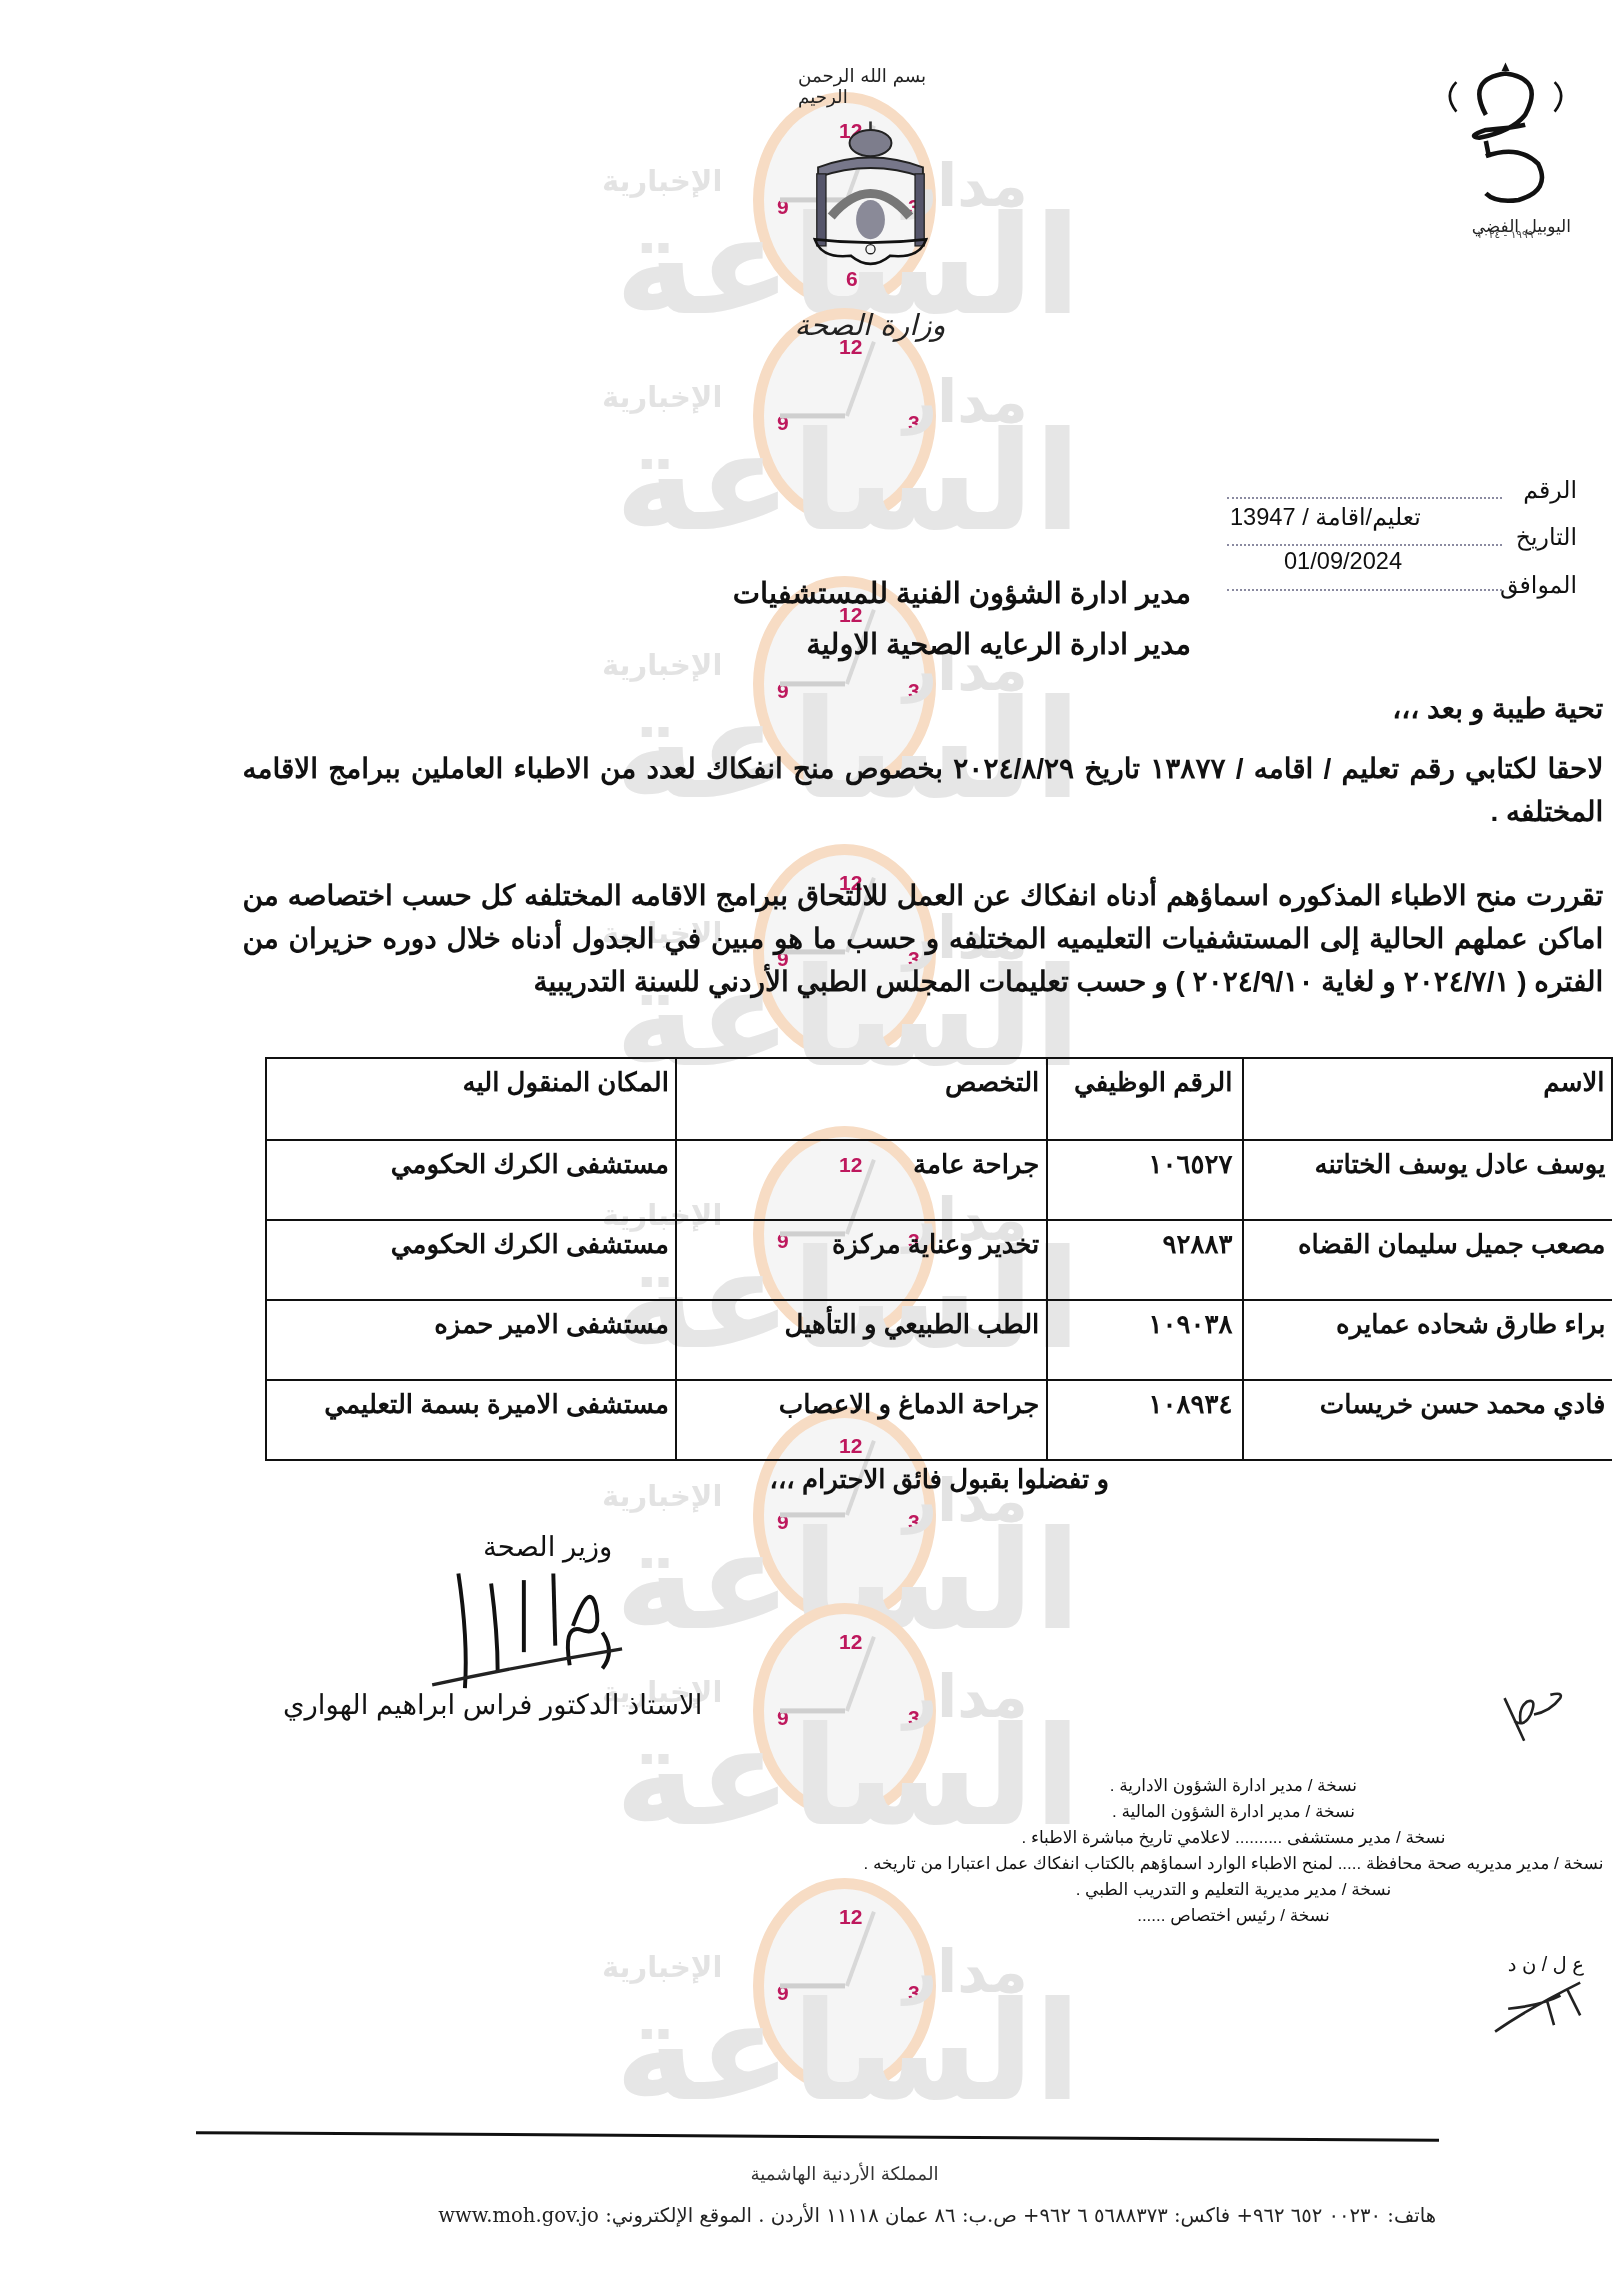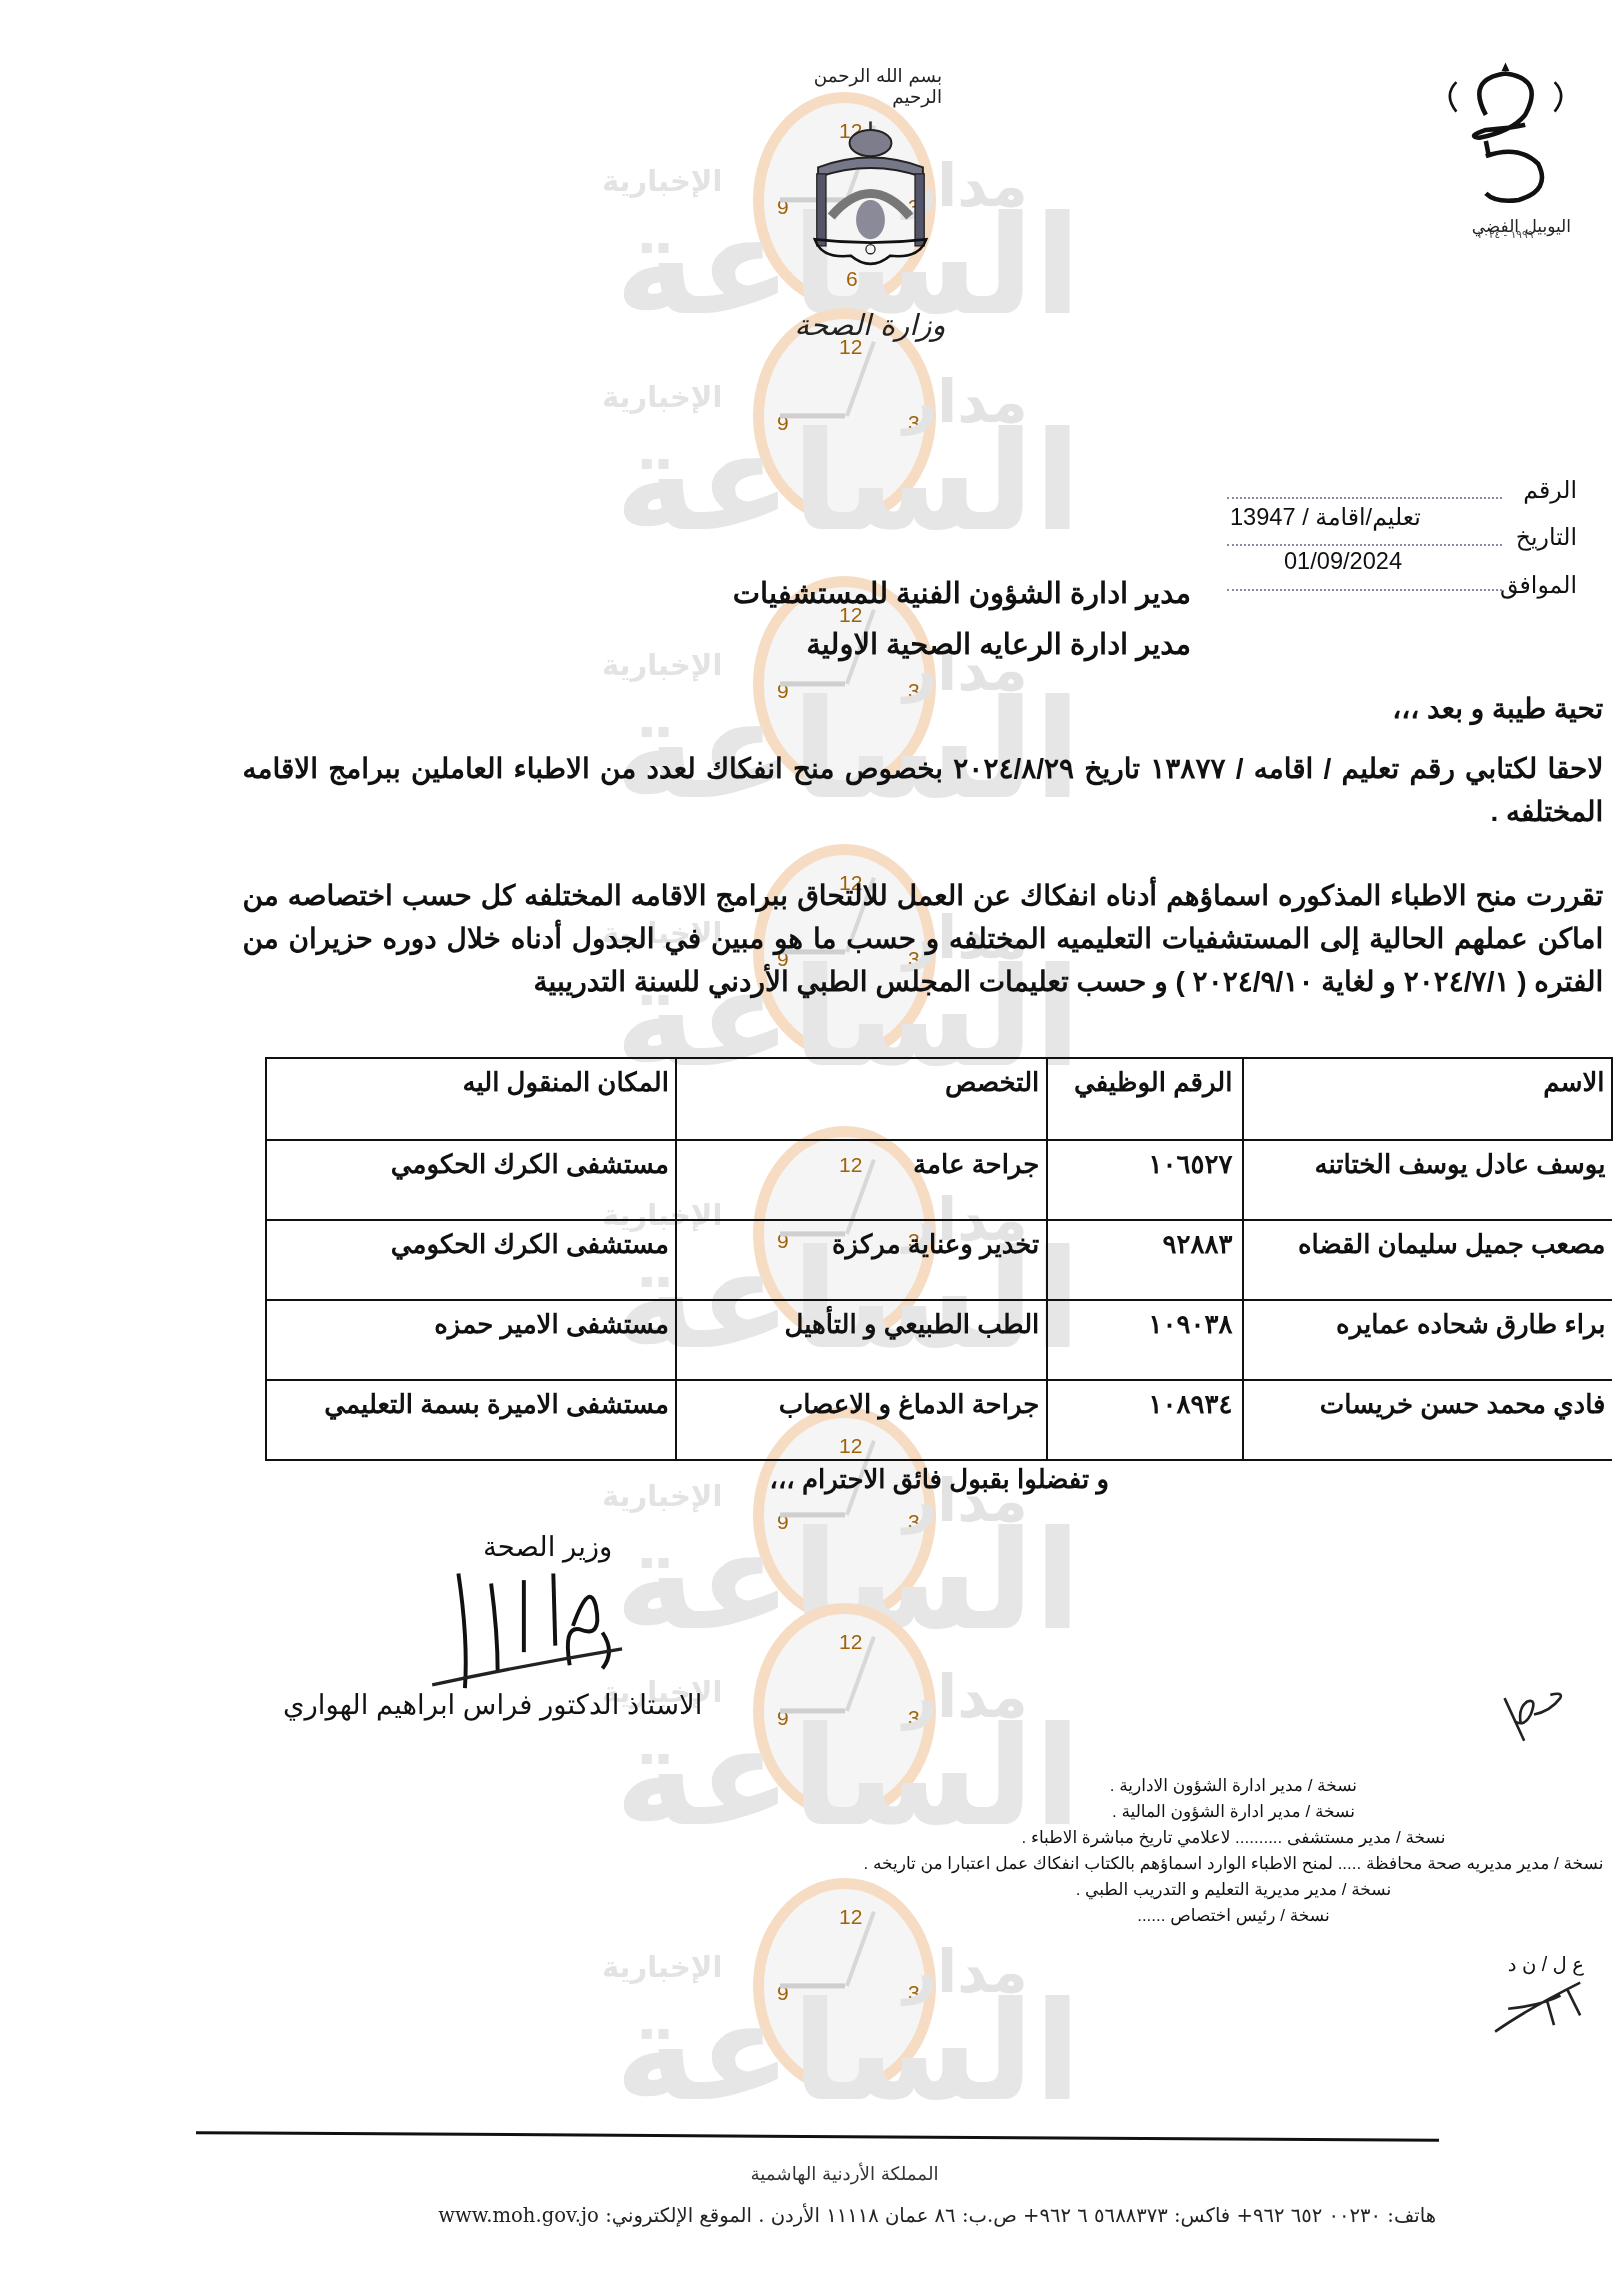--- a/index.html
+++ b/index.html
@@ -12,31 +12,31 @@
     }
 
     
     .wm { position: absolute; width: 406px; height: 301px; pointer-events: none; z-index: 0; }
     .wm .clock {
       position: absolute; left: 151px; top: 0;
       width: 183px; height: 216px; border-radius: 50%;
       border: 11.8px solid #f7dcc4;
       background: #f5f5f5;
     }
-    .wm .clock .num { position: absolute; font-family: "Liberation Sans", sans-serif; font-size: 21px; color: #a16207; font-weight: normal; }
+    .wm .clock .num { position: absolute; font-family: "Liberation Sans", sans-serif; font-size: 21px; color: #be185d; font-weight: bold; }
     .wm .clock .hand-h { position: absolute; left: 50%; top: 50%; width: 65px; height: 5.2px; background: #cfcfcf; transform: translate(-100%, -50%); }
     .wm .clock .hand-m { position: absolute; left: 50%; top: 50%; width: 3.9px; height: 79px; background: #d8d8d8; transform-origin: top center; transform: rotate(200deg); }
     .wm .t-big { position: absolute; left: 13px; top: 105px; font-family: "DejaVu Sans", sans-serif; font-weight: bold; font-size: 137px; color: #e6e6e6; letter-spacing: 6.5px; line-height: 1; }
     .wm .t-small { position: absolute; left: 0; top: 72px; font-family: "DejaVu Sans", sans-serif; font-weight: bold; font-size: 29px; color: #e3e3e3; }
     .wm .t-mdar { position: absolute; left: 301px; top: 59px; font-family: "DejaVu Sans", sans-serif; font-weight: bold; font-size: 59px; color: #e3e3e3; }
 
     .content { position: absolute; inset: 0; z-index: 1; }
 
     
-    .basmala { position: absolute; left: 798px; top: 65px; width: 144px; text-align: right; font-family: "DejaVu Serif", serif; font-size: 18.3px; color: #222; }
+    .basmala { position: absolute; left: 798px; top: 65px; width: 144px; text-align: left; font-family: "DejaVu Serif", serif; font-size: 18.3px; color: #222; }
     .coat-arms { position: absolute; left: 805px; top: 118px; width: 131px; height: 151px; }
     .ministry-name { position: absolute; left: 785px; top: 308px; width: 170px; text-align: center; font-family: "DejaVu Serif", serif; font-size: 29px; color: #222; font-style: italic; }
     .jubilee-logo { position: absolute; left: 1440px; top: 59px; width: 131px; height: 151px; }
     .jubilee-text { position: absolute; left: 1440px; top: 216px; width: 131px; text-align: right; font-family: "DejaVu Serif", serif; font-size: 17px; color: #222; }
     .jubilee-years { position: absolute; left: 1440px; top: 228px; width: 131px; text-align: center; font-size: 10.5px; color: #444; letter-spacing: 2.6px; }
 
     
     .ref-label { position: absolute; right: 46px; font-family: "Liberation Sans", sans-serif; font-size: 23.6px; }
     .ref-dots { position: absolute; left: 1227px; width: 275px; border-bottom: 2.6px dotted #8a8aa0; }
     .ref-value { position: absolute; font-family: "Liberation Sans", sans-serif; font-size: 23.6px; direction: ltr; unicode-bidi: isolate; }

